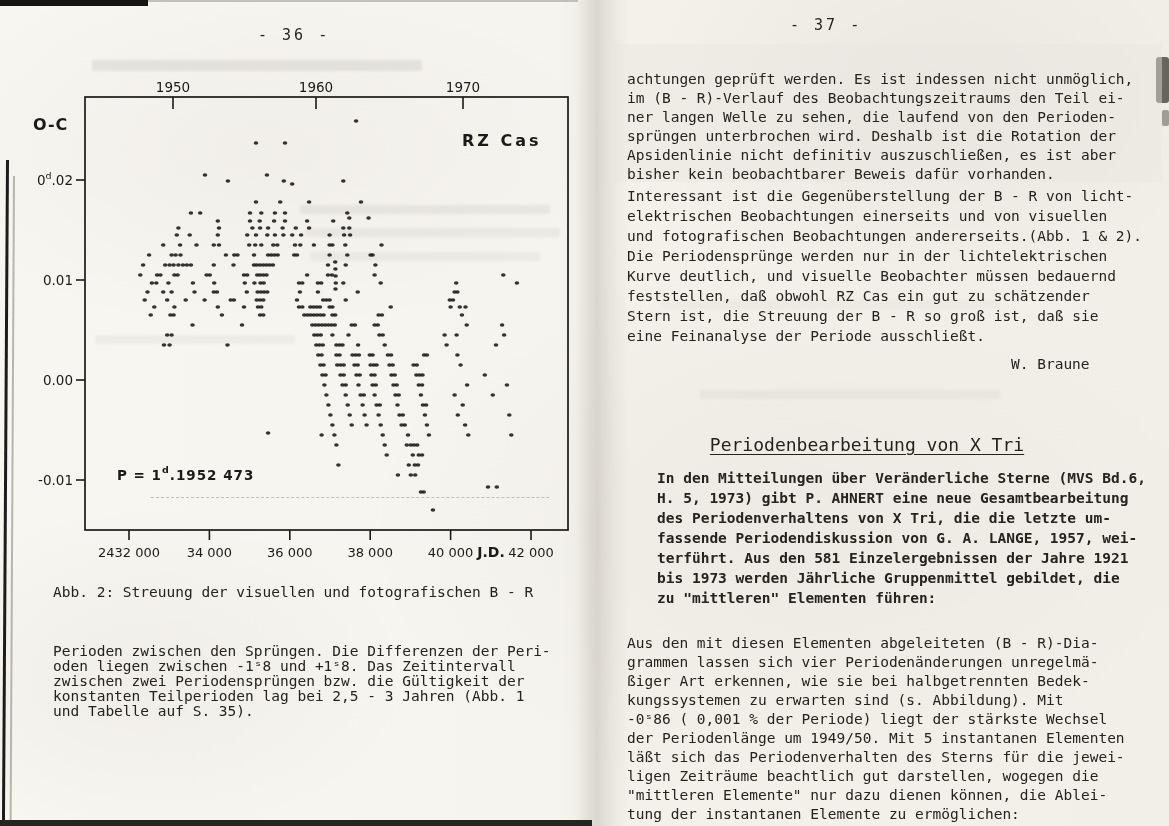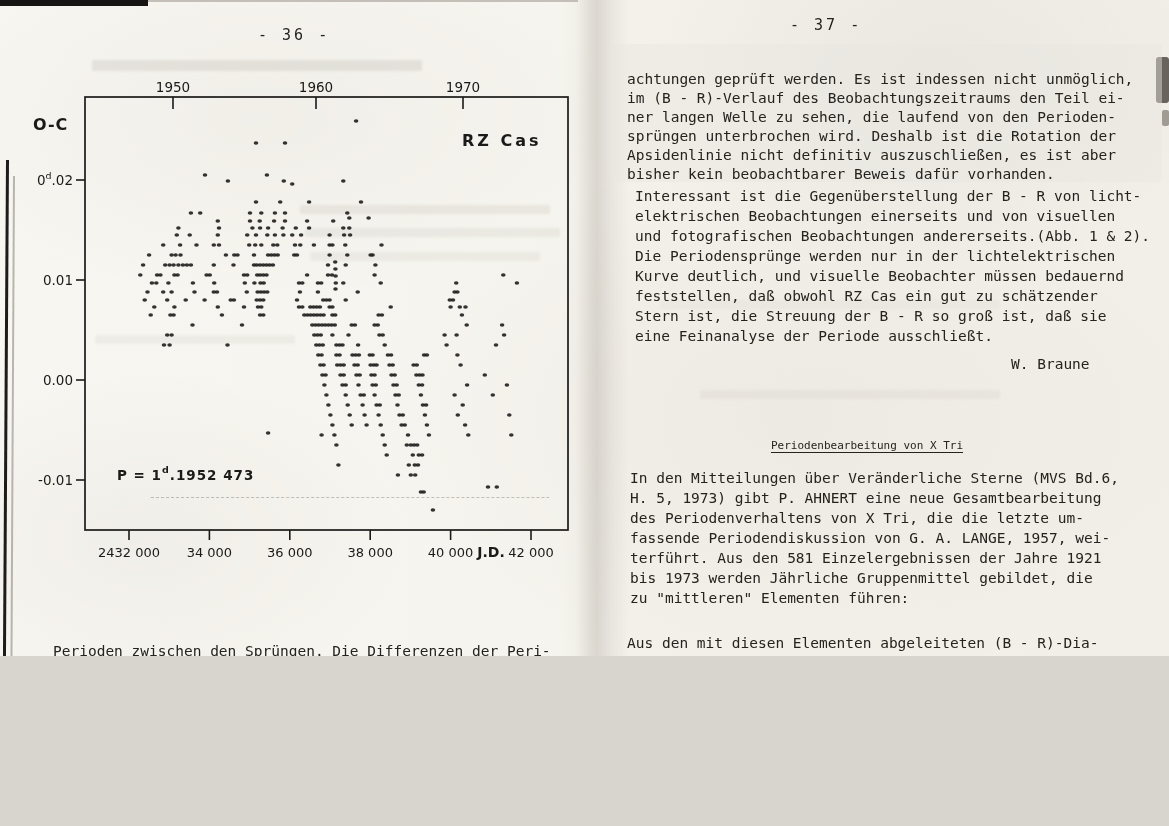--- a/index.html
+++ b/index.html
@@ -1,30 +1,30 @@
 <!DOCTYPE html>
 <html><head>
 <meta charset="utf-8">
 <style>
   html,body{margin:0;padding:0;background:#d8d5cf;}
-  #screen{position:relative;width:1169px;height:656px;overflow:hidden;
+  #screen{position:relative;width:1169px;height:826px;overflow:hidden;
     background:linear-gradient(to right,#f8f6f1 0,#f6f4ee 48%,#efece5 50.5%,#f3f1ea 54%,#f2efe9 100%);
     font-family:"DejaVu Sans Mono",monospace;color:#242220;}
   
   #screen:before{content:"";position:absolute;inset:0;pointer-events:none;
     background:
       radial-gradient(520px 260px at 22% 18%, rgba(122,115,100,.05), transparent 70%),
       radial-gradient(420px 300px at 80% 12%, rgba(122,115,100,.07), transparent 70%),
       radial-gradient(600px 380px at 68% 64%, rgba(122,115,100,.05), transparent 72%),
       radial-gradient(380px 240px at 12% 82%, rgba(122,115,100,.06), transparent 70%);}
   .tw{position:absolute;font-family:"DejaVu Sans Mono",monospace;font-size:14.5px;
       color:#26231f;white-space:pre;letter-spacing:0;}
   .hdr{font-size:15px;letter-spacing:3px;}
   .heading-wrap{position:absolute;left:627px;top:434px;width:480px;text-align:center;}
-  .heading-wrap span{font-family:"DejaVu Sans Mono",monospace;font-size:11px;color:#26231f;
+  .heading-wrap span{font-family:"DejaVu Sans Mono",monospace;font-size:18px;color:#26231f;
       text-decoration:underline;text-underline-offset:3px;}
   .formula sup,.tw sup{font-size:10px;position:relative;top:-1px;}
   
   .art{position:absolute;pointer-events:none;}
   .ghost{position:absolute;background:rgba(115,108,95,.12);filter:blur(1.1px);
       border-radius:2px;pointer-events:none;}
   .gutter{position:absolute;left:576px;top:0;width:52px;height:826px;pointer-events:none;
       background:linear-gradient(to right,rgba(90,84,74,0) 0,rgba(90,84,74,.14) 40%,rgba(90,84,74,.05) 70%,rgba(90,84,74,0) 100%);}
   svg text{font-family:"DejaVu Sans",sans-serif;fill:#1b1a18;}
 </style>
@@ -462,48 +462,49 @@
         <ellipse cx="385.8" cy="397" rx="2.3" ry="1.8" fill="#232120" opacity="0.92"></ellipse>
         <ellipse cx="390.2" cy="397" rx="2.3" ry="1.8" fill="#232120" opacity="0.92"></ellipse>
         <ellipse cx="463.0" cy="409" rx="2.3" ry="1.8" fill="#232120" opacity="0.92"></ellipse>
         <ellipse cx="471.8" cy="409" rx="2.3" ry="1.8" fill="#232120" opacity="0.92"></ellipse>
         <ellipse cx="395.9" cy="414" rx="2.3" ry="1.8" fill="#232120" opacity="0.92"></ellipse>
         <ellipse cx="398.7" cy="414" rx="2.3" ry="1.8" fill="#232120" opacity="0.92"></ellipse>
         <ellipse cx="407.9" cy="432" rx="2.3" ry="1.8" fill="#232120" opacity="0.92"></ellipse>
       </g>
   </svg>
 
+  <div class="tw" style="left:53px;top:584px;">Abb. 2: Streuung der visuellen und fotografischen B - R</div>
   <div class="tw" style="left:53px;top:644px;line-height:15px;">Perioden zwischen den Sprüngen. Die Differenzen der Peri-
 oden liegen zwischen -1ˢ8 und +1ˢ8. Das Zeitintervall
 zwischen zwei Periodensprüngen bzw. die Gültigkeit der
 konstanten Teilperioden lag bei 2,5 - 3 Jahren (Abb. 1
 und Tabelle auf S. 35).</div>
 
   <div class="tw hdr" style="left:790px;top:16px;">- 37 -</div>
   <div class="tw" style="left:627px;top:70px;line-height:19px;">achtungen geprüft werden. Es ist indessen nicht unmöglich,
 im (B - R)-Verlauf des Beobachtungszeitraums den Teil ei-
 ner langen Welle zu sehen, die laufend von den Perioden-
 sprüngen unterbrochen wird. Deshalb ist die Rotation der
 Apsidenlinie nicht definitiv auszuschließen, es ist aber
 bisher kein beobachtbarer Beweis dafür vorhanden.</div>
-  <div class="tw" style="left:627px;top:186px;line-height:20px;margin-left:8px;">Interessant ist die Gegenüberstellung der B - R von licht-
+  <div class="tw" style="left:627px;top:186px;line-height:20px;">Interessant ist die Gegenüberstellung der B - R von licht-
 elektrischen Beobachtungen einerseits und von visuellen
 und fotografischen Beobachtungen andererseits.(Abb. 1 &amp; 2).
 Die Periodensprünge werden nur in der lichtelektrischen
 Kurve deutlich, und visuelle Beobachter müssen bedauernd
 feststellen, daß obwohl RZ Cas ein gut zu schätzender
 Stern ist, die Streuung der B - R so groß ist, daß sie
 eine Feinanalyse der Periode ausschließt.</div>
   <div class="tw" style="left:991px;top:356px;margin-left:20px;">W. Braune</div>
 
   <div class="heading-wrap">
     <span>Periodenbearbeitung von X Tri</span>
   </div>
 
-  <div class="tw" style="left:630px;top:468px;line-height:20px;">In den Mitteilungen über Veränderliche Sterne (MVS Bd.6,
+  <div class="tw" style="left:657px;top:468px;line-height:20px;font-weight:bold;">In den Mitteilungen über Veränderliche Sterne (MVS Bd.6,
 H. 5, 1973) gibt P. AHNERT eine neue Gesamtbearbeitung
 des Periodenverhaltens von X Tri, die die letzte um-
 fassende Periodendiskussion von G. A. LANGE, 1957, wei-
 terführt. Aus den 581 Einzelergebnissen der Jahre 1921
 bis 1973 werden Jährliche Gruppenmittel gebildet, die
 zu "mittleren" Elementen führen:</div>
 
 
   <div class="tw" style="left:627px;top:634px;line-height:19px;">Aus den mit diesen Elementen abgeleiteten (B - R)-Dia-
 grammen lassen sich vier Periodenänderungen unregelmä-

